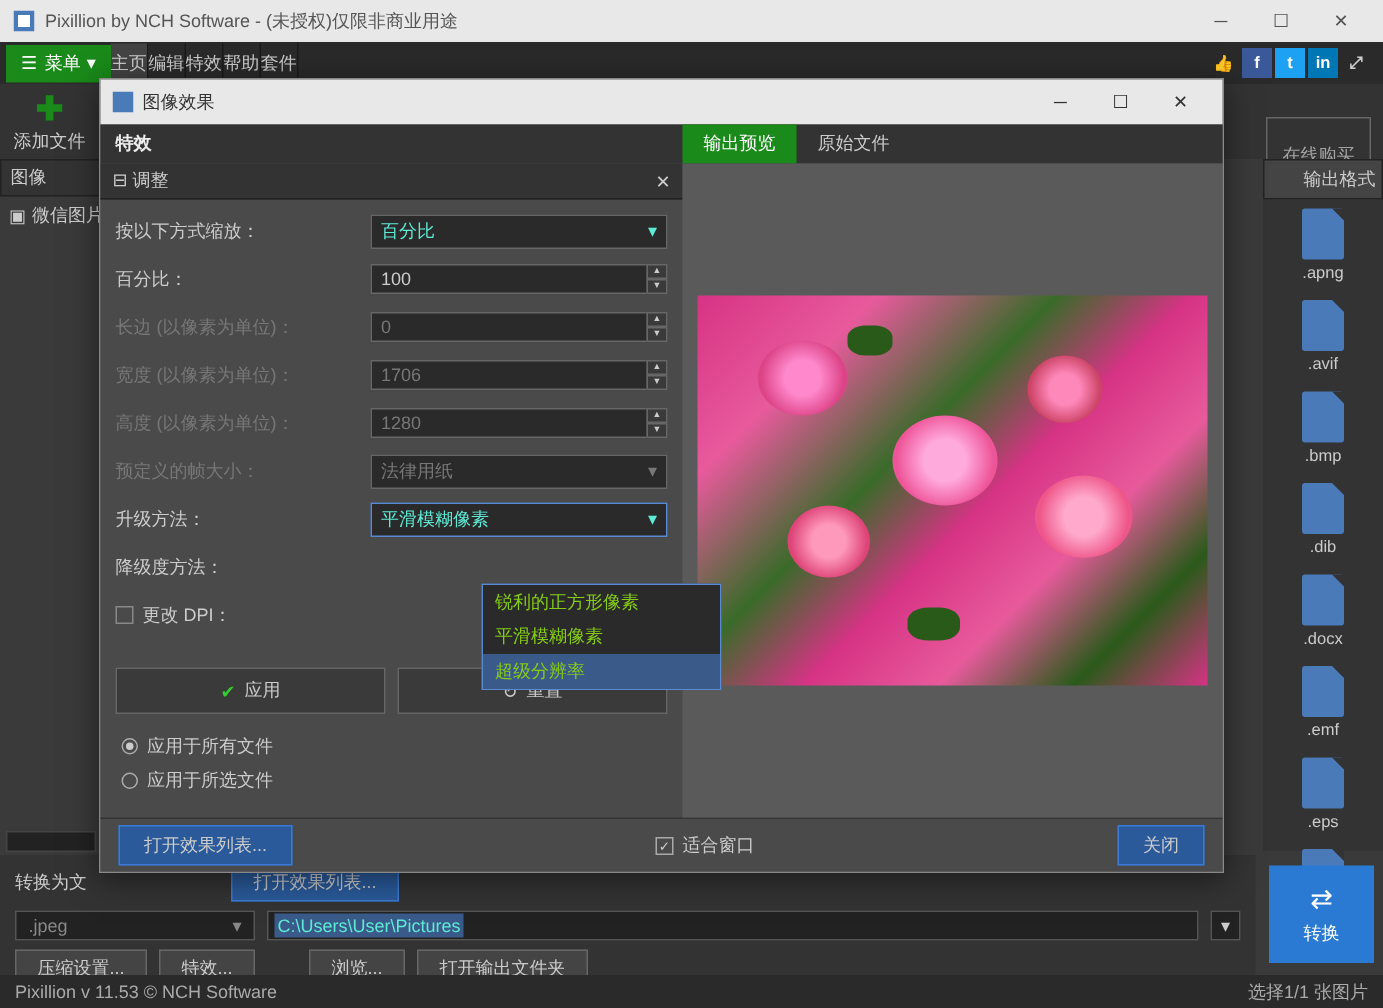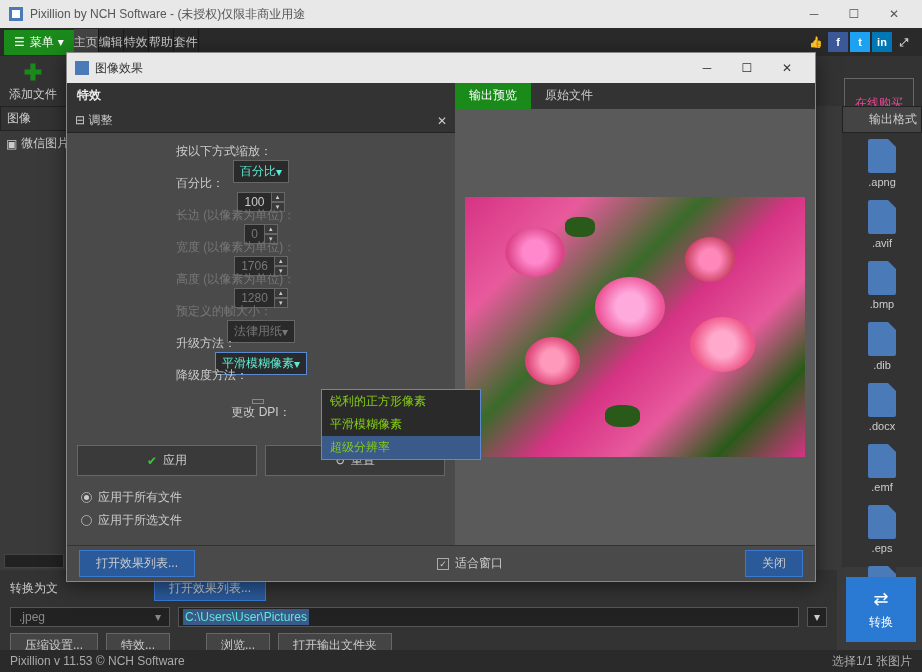--- a/index.html
+++ b/index.html
@@ -20,21 +20,21 @@
 .menubar .spacer { flex: 1; }
 .menubar .social { display: flex; gap: 2px; padding-right: 8px; }
 .menubar .social span { width: 20px; height: 20px; display: flex; align-items: center; justify-content: center; font-weight: bold; color: #fff; font-size: 11px; }
 .fb { background: #3b5998; } .tw { background: #1da1f2; } .in { background: #0077b5; }
 .thumb { background: none; color: #fff; }
 
 
 .toolbar-row { height: 50px; background: #333; display: flex; align-items: center; padding: 0 8px; }
 .add-file { display: flex; flex-direction: column; align-items: center; width: 50px; }
 .plus-icon { color: #1a8a1a; font-size: 22px; font-weight: bold; }
-.buy-btn { margin-left: auto; border: 1px solid #666; padding: 16px 10px; color: #ec4899; margin-top: 44px; }
+.buy-btn { margin-left: auto; border: 1px solid #666; padding: 16px 10px; color: #a3a3a3; margin-top: 44px; }
 
 
 .left-strip { position: absolute; left: 0; top: 106px; width: 83px; }
 .left-header { background: #333; padding: 3px 6px; border: 1px solid #222; }
 .left-item { padding: 4px 6px; display: flex; align-items: center; gap: 4px; color: #ccc; }
 
 
 .format-panel { position: absolute; right: 0; top: 106px; width: 80px; bottom: 105px; background: #333; }
 .format-header { background: #444; padding: 4px; text-align: right; border: 1px solid #222; }
 .format-list { overflow: hidden; }
@@ -69,21 +69,21 @@
 .dlg-sub-left { width: 388px; padding: 4px 10px; font-weight: bold; color: #eee; }
 .dlg-sub-right { flex: 1; display: flex; }
 .sub-tab { padding: 4px 14px; color: #ccc; }
 .sub-tab.active { background: #1a8a1a; color: #fff; }
 
 .dlg-body { flex: 1; display: flex; }
 .dlg-left { width: 388px; background: #4a4a4a; display: flex; flex-direction: column; }
 .section-hdr { background: #333; padding: 3px 8px; display: flex; align-items: center; justify-content: space-between; border-bottom: 1px solid #222; }
 .section-hdr .x { color: #ccc; }
 .fields { padding: 10px; }
-.field-row { display: flex; align-items: center; margin-bottom: 10px; height: 22px; flex-direction: column; }
+.field-row { display: flex; align-items: center; margin-bottom: 10px; height: 22px; }
 .field-label { width: 170px; color: #ccc; }
 .field-label.disabled { color: #777; }
 .field-ctrl { flex: 1; display: flex; }
 .combo { flex: 1; background: #2a2a2a; border: 1px solid #666; padding: 2px 6px; display: flex; justify-content: space-between; align-items: center; color: #5eead4; }
 .combo.disabled { color: #777; }
 .spinner { flex: 1; background: #2a2a2a; border: 1px solid #666; padding: 2px 6px; color: #ccc; display: flex; }
 .spinner.disabled { color: #777; }
 .spinner .val { flex: 1; }
 .spin-btns { width: 14px; display: flex; flex-direction: column; margin-left: -1px; }
 .spin-btns div { flex: 1; background: #3a3a3a; border: 1px solid #666; font-size: 7px; text-align: center; line-height: 8px; }

